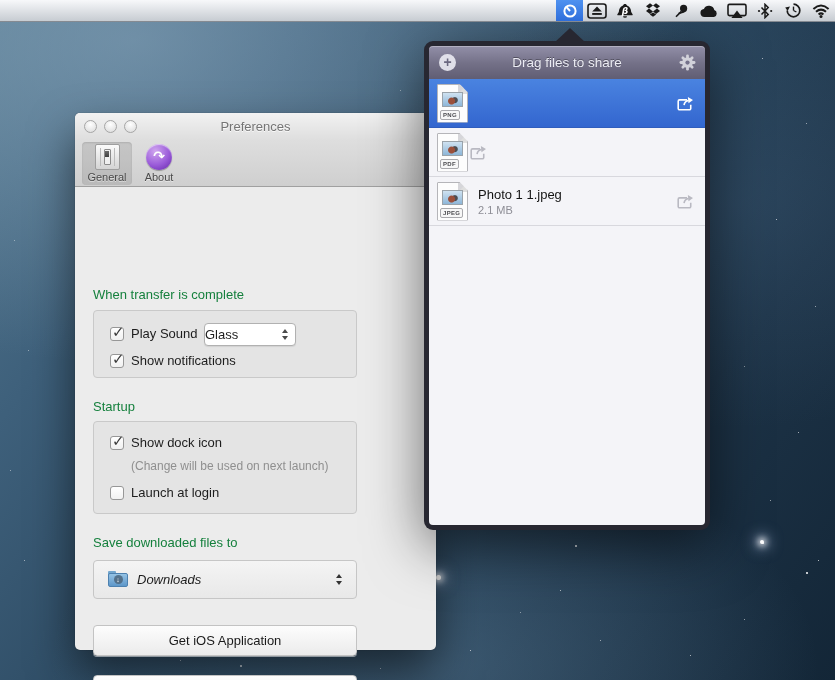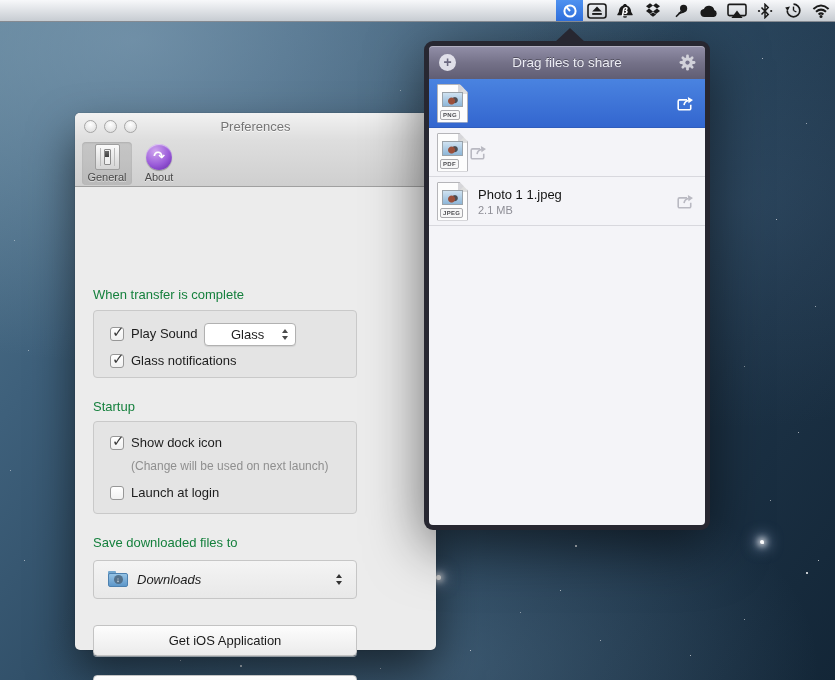--- a/index.html
+++ b/index.html
@@ -112,21 +112,21 @@
   .groupbox{position:absolute;left:18px;width:264px;background:#e4e4e4;
     border:1px solid #c9c9c9;border-radius:4px;}
   .check-row{position:absolute;left:16px;display:flex;align-items:center;}
   .checkbox{width:14px;height:14px;border:1px solid #979797;border-radius:3px;
     background:linear-gradient(#ffffff,#f1f1f1);position:relative;flex:none;}
   .checkbox .mark{display:none;position:absolute;left:1px;top:-5px;font-size:15px;font-weight:bold;color:#3a3a3a;}
   .checkbox.checked .mark{display:block;}
   .check-label{font-size:13px;color:#1d1d1d;margin-left:7px;}
   .note{position:absolute;font-size:12px;color:#8f8f8f;}
   .mini-select{position:absolute;height:23px;background:#fff;border:1px solid #b1b1b1;border-radius:4px;
-    box-shadow:0 1px 1px rgba(0,0,0,.08);display:flex;align-items:center;padding:0 7px 0 26px;}
+    box-shadow:0 1px 1px rgba(0,0,0,.08);display:flex;align-items:center;padding:0 7px 0 0;}
   .mini-select .val{font-size:13px;color:#1d1d1d;flex:1;}
   .spin{display:flex;flex-direction:column;align-items:center;margin-left:8px;}
   .spin .up{width:0;height:0;border-left:3.5px solid transparent;border-right:3.5px solid transparent;
     border-bottom:4.5px solid #4a4a4a;margin-bottom:2.5px;}
   .spin .down{width:0;height:0;border-left:3.5px solid transparent;border-right:3.5px solid transparent;
     border-top:4.5px solid #4a4a4a;}
   .big-select{position:absolute;left:18px;width:264px;height:39px;background:linear-gradient(#f4f4f4,#e8e8e8);
     border:1px solid #c6c6c6;border-radius:4px;display:flex;align-items:center;padding:0 14px;}
   .big-select .val{font-size:13px;color:#1d1d1d;flex:1;margin-left:9px;font-style:italic;}
   .big-select .spin .up{border-bottom-color:#333;}
@@ -337,21 +337,21 @@
         <span class="val">Glass</span>
         <span class="spin">
             <span class="up"></span>
             <span class="down"></span>
           </span>
       </div>
       <div class="check-row" style="top:42px;">
         <div class="checkbox checked">
             <span class="mark">✓</span>
           </div>
-        <div class="check-label">Glass notifications</div>
+        <div class="check-label">Show notifications</div>
       </div>
     </div>
 
     <div class="sec-label" style="top:212px;">Startup</div>
     <div class="groupbox" style="top:234px;height:93px;">
       <div class="check-row" style="top:13px;">
         <div class="checkbox checked">
             <span class="mark">✓</span>
           </div>
         <div class="check-label">Show dock icon</div>

